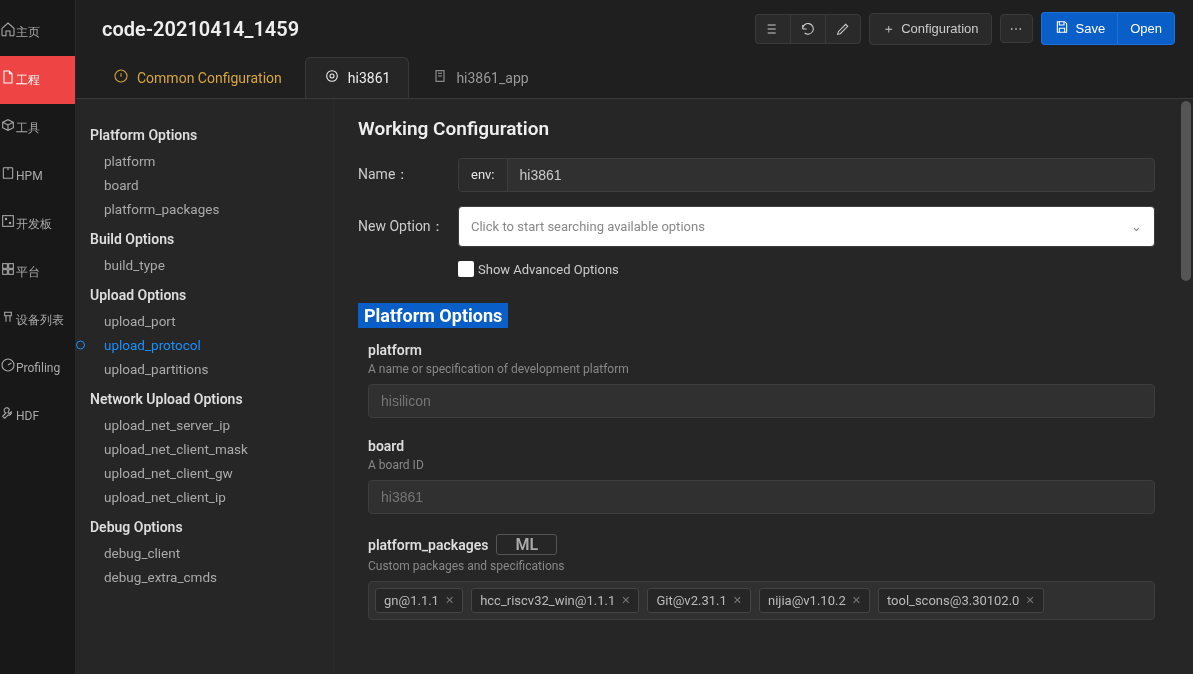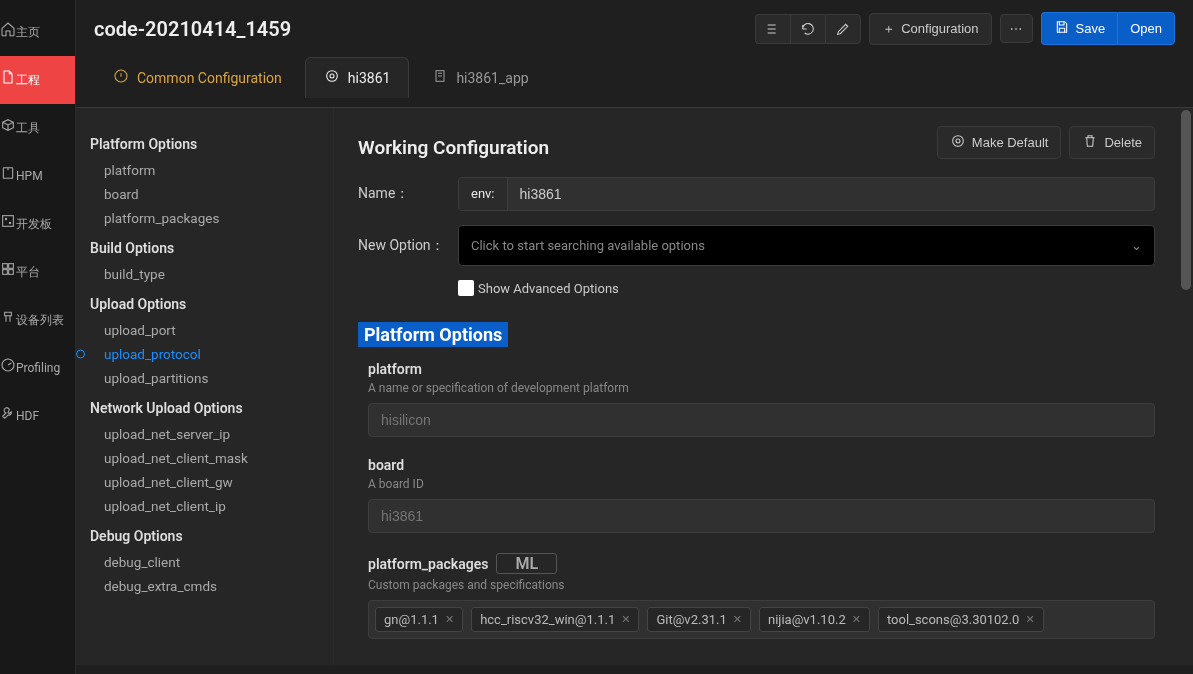--- a/index.html
+++ b/index.html
@@ -43,21 +43,21 @@
   flex-direction: column;
   background: #1f1f1f;
 }
 .topbar {
   display: flex;
   align-items: center;
   justify-content: space-between;
   padding: 12px 18px;
   background: #1f1f1f;
 }
-.topbar h1 { font-size: 20px; font-weight: 600; color: #eee; }
+.topbar h1 { font-size: 20px; font-weight: 600; color: #eee; margin-left: 8px; }
 .topbar-actions { display: flex; gap: 8px; align-items: center; }
 .btn {
   background: #2a2a2a;
   border: 1px solid #3a3a3a;
   color: #ccc;
   padding: 6px 12px;
   border-radius: 4px;
   cursor: pointer;
   display: inline-flex;
   align-items: center;
@@ -93,21 +93,21 @@
   border-color: #3a3a3a;
   border-bottom-color: #262626;
   color: #eee;
 }
 .tab.warn { color: #d8a641; }
 .content {
   flex: 1;
   display: flex;
   background: #262626;
   border-top: 1px solid #3a3a3a;
-  margin: 9px 0px;
+  margin: 0 0px;
   overflow: hidden;
 }
 .left-nav {
   width: 258px;
   padding: 18px 14px;
   overflow-y: auto;
   border-right: 1px solid rgba(255,255,255,0.02);
 }
 .nav-group-title { font-weight: 600; color: #ddd; margin: 10px 0 6px; font-size: 14px; }
 .nav-item {
@@ -162,21 +162,21 @@
 input.text {
   flex: 1;
   background: transparent;
   border: none;
   padding: 8px 12px;
   color: #ccc;
   font-size: 14px;
   outline: none;
 }
 .select-wrap {
-  background: #000000;
+  background: #ffffff;
   border: 1px solid #3d3d3d;
   border-radius: 4px;
   padding: 12px 12px;
   display: flex;
   justify-content: space-between;
   align-items: center;
   color: #888;
   cursor: pointer;
 }
 .checkbox-row { display: flex; align-items: center; gap: 4px; margin-left: 100px; }
@@ -401,35 +401,20 @@
 
       <div class="nav-group-title">Debug Options</div>
       <div class="nav-item">debug_client</div>
       <div class="nav-item">debug_extra_cmds</div>
     </div>
 
     <div class="scroll-wrap">
       <div class="form-panel">
         <div class="panel-head">
           <h2>Working Configuration</h2>
-          <div class="panel-actions">
-            <button class="btn">
-              <span><svg class="ico" viewBox="0 0 24 24">
-                    <circle cx="12" cy="12" r="8"></circle>
-                    <circle cx="12" cy="12" r="3"></circle>
-                  </svg></span>
-              <span>Make Default</span>
-            </button>
-            <button class="btn">
-              <span><svg class="ico" viewBox="0 0 24 24">
-                    <path d="M5 7h14M9 7V4h6v3M7 7l1 13h8l1-13"></path>
-                  </svg></span>
-              <span>Delete</span>
-            </button>
-          </div>
         </div>
 
         <div class="row">
           <div class="row-label">Name：</div>
           <div class="row-field">
             <div class="input-wrap">
               <div class="input-prefix">env:</div>
               <input class="text" value="hi3861" style="">
             </div>
           </div>

